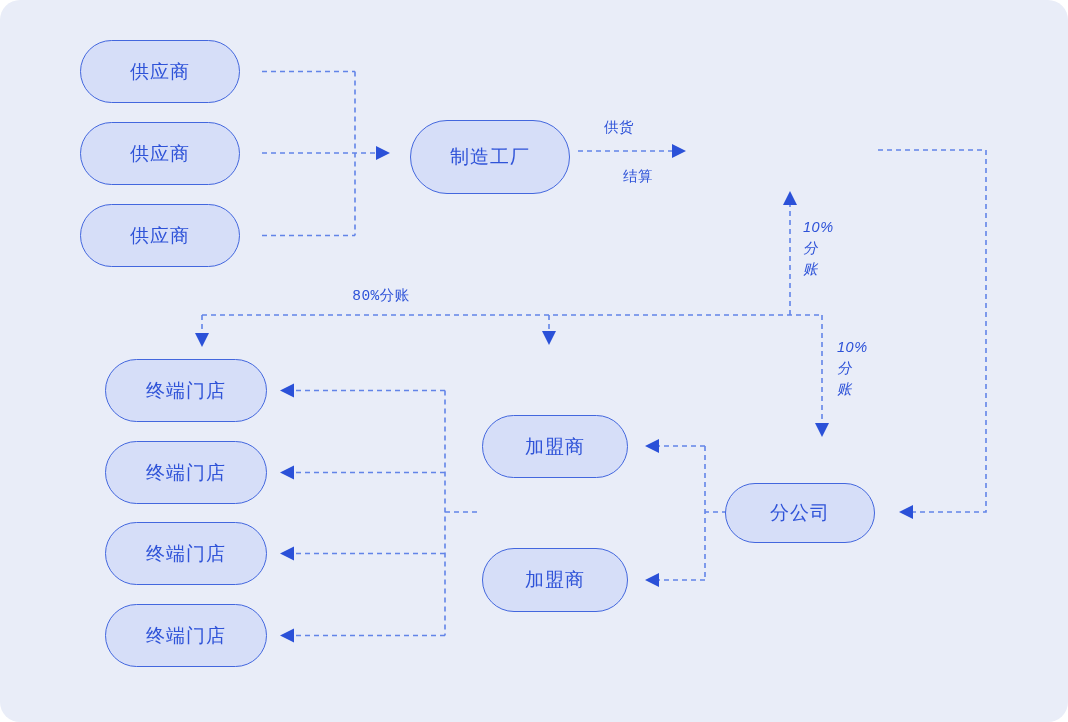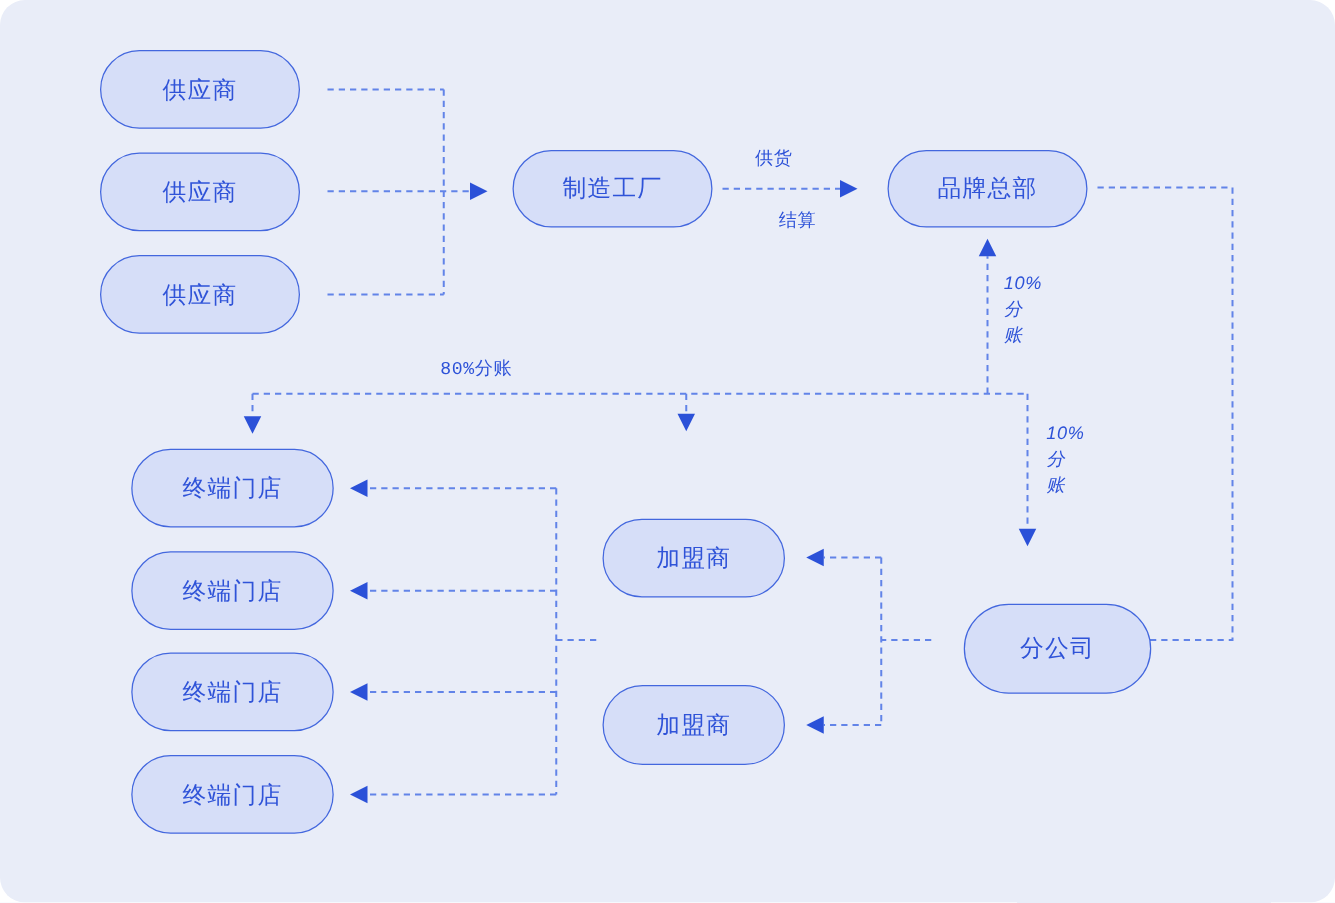--- a/index.html
+++ b/index.html
@@ -122,27 +122,26 @@
       <polygon class="arrowhead" points="294,465.5 294,479.5 280,472.5"></polygon>
       <polygon class="arrowhead" points="294,546.5 294,560.5 280,553.5"></polygon>
       <polygon class="arrowhead" points="294,628.5 294,642.5 280,635.5"></polygon>
     </g>
   </svg>
 
   <div class="node" style="left:80px;  top:40px;  width:160px; height:63px">供应商</div>
   <div class="node" style="left:80px;  top:122px; width:160px; height:63px">供应商</div>
   <div class="node" style="left:80px;  top:204px; width:160px; height:63px">供应商</div>
 
-  <div class="node" style="left:410px; top:120px; width:160px; height:62px">制造工厂</div>
-  <div class="node" style="left:710px; top:120px; width:160px; height:62px">品牌总部</div>
+  <div class="node" style="left:410px; top:120px; width:160px; height:74px">制造工厂</div>
 
   <div class="node" style="left:482px; top:415px; width:146px; height:63px">加盟商</div>
   <div class="node" style="left:482px; top:548px; width:146px; height:64px">加盟商</div>
 
-  <div class="node" style="left:771px; top:483px; width:150px; height:72px">分公司</div>
+  <div class="node" style="left:725px; top:483px; width:150px; height:60px">分公司</div>
 
   <div class="node" style="left:105px; top:359px; width:162px; height:63px">终端门店</div>
   <div class="node" style="left:105px; top:441px; width:162px; height:63px">终端门店</div>
   <div class="node" style="left:105px; top:522px; width:162px; height:63px">终端门店</div>
   <div class="node" style="left:105px; top:604px; width:162px; height:63px">终端门店</div>
 
   <div class="edge-label centered" style="left:619px; top:127px">供货</div>
   <div class="edge-label centered" style="left:638px; top:176px">结算</div>
   <div class="edge-label centered" style="left:381px; top:295px">80%分账</div>
   <div class="edge-label multiline" style="left:803px; top:217px">10%

